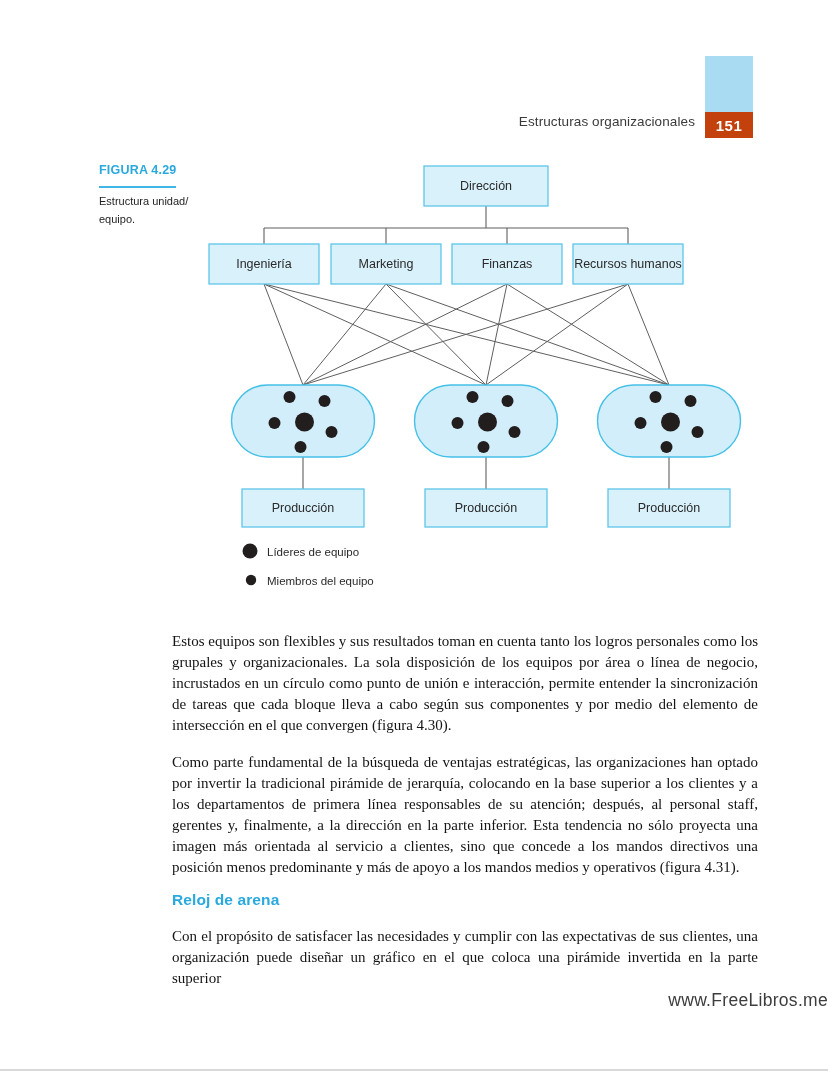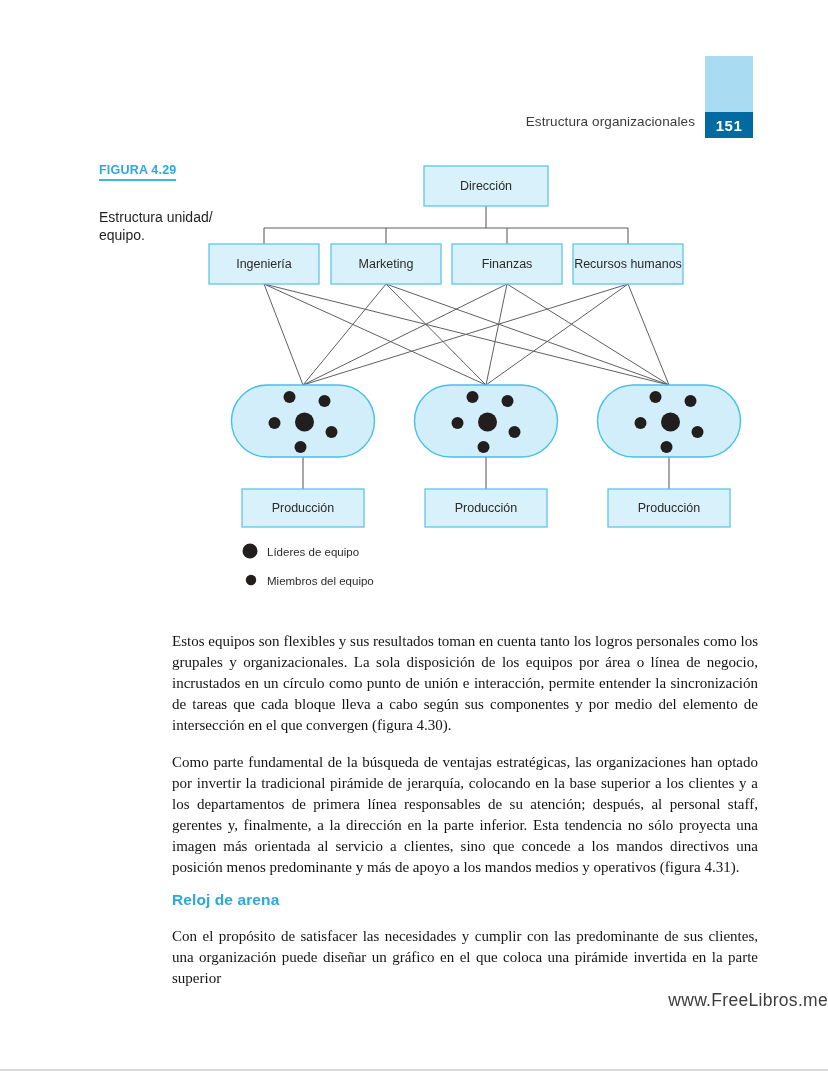--- a/index.html
+++ b/index.html
@@ -15,34 +15,34 @@
   
   .running-title{
     position:absolute;top:114px;right:133px;
     font-size:13.5px;color:#3a3a3a;letter-spacing:.1px;
   }
   .page-tab{
     position:absolute;top:56px;left:705px;width:48px;height:82px;
   }
   .page-tab .tab-light{width:100%;height:56px;background:#a9dcf3;}
   .page-tab .tab-dark{
-    width:100%;height:26px;background:#0369a1;
+    width:100%;height:26px;background:#c2410c;
     display:flex;align-items:center;justify-content:center;
     color:#ffffff;font-size:15px;font-weight:bold;letter-spacing:.5px;
   }
   
   .figure-label{
     position:absolute;top:163px;left:99px;
     font-size:12.5px;font-weight:bold;color:#29a9dd;
-    padding-bottom:2px;border-bottom:2px solid #3fb6e6;
+    padding-bottom:9px;border-bottom:2px solid #3fb6e6;
     letter-spacing:.2px;
   }
   .figure-caption{
-    position:absolute;top:208px;left:99px;
-    font-size:14px;color:#1f1f1f;line-height:18px;
+    position:absolute;top:192px;left:99px;
+    font-size:11px;color:#1f1f1f;line-height:18px;
     white-space:pre-line;
   }
   
   .figure-svg{position:absolute;top:0;left:0;}
   .figure-svg text{
     font-family:"Liberation Sans",sans-serif;
     font-size:12.5px;fill:#2a2a2a;
   }
   .figure-svg .legend-text{font-size:11.5px;}
   
@@ -63,21 +63,21 @@
   .footer-watermark{
     position:absolute;top:990px;left:0;width:828px;
     text-align:right;font-size:17.5px;color:#3d3d3d;letter-spacing:.3px;
   }
 </style>
 </head>
 <body>
 
 <div class="page">
 
-  <div class="running-title">Estructura organizacionales</div>
+  <div class="running-title">Estructuras organizacionales</div>
   <div class="page-tab">
     <div class="tab-light"></div>
     <div class="tab-dark">151</div>
   </div>
 
   <div class="figure-label">FIGURA 4.29</div>
   <div class="figure-caption">Estructura unidad/
 equipo.</div>
 
   <svg class="figure-svg" width="828" height="610" viewBox="0 0 828 610">
@@ -186,18 +186,18 @@
       <text x="267" y="555.5" class="legend-text">Líderes de equipo</text>
       <circle cx="251" cy="580" r="5.2" fill="#221e1e"></circle>
       <text x="267" y="584.5" class="legend-text">Miembros del equipo</text>
     </g>
   </svg>
 
   <div class="body-text">
     <p>Estos equipos son flexibles y sus resultados toman en cuenta tanto los logros personales como los grupales y organizacionales. La sola disposición de los equipos por área o línea de negocio, incrustados en un círculo como punto de unión e interacción, permite entender la sincronización de tareas que cada bloque lleva a cabo según sus componentes y por medio del elemento de intersección en el que convergen (figura 4.30).</p>
     <p>Como parte fundamental de la búsqueda de ventajas estratégicas, las organizaciones han optado por invertir la tradicional pirámide de jerarquía, colocando en la base superior a los clientes y a los departamentos de primera línea responsables de su atención; después, al personal staff, gerentes y, finalmente, a la dirección en la parte inferior. Esta tendencia no sólo proyecta una imagen más orientada al servicio a clientes, sino que concede a los mandos directivos una posición menos predominante y más de apoyo a los mandos medios y operativos (figura 4.31).</p>
     <h2>Reloj de arena</h2>
-    <p>Con el propósito de satisfacer las necesidades y cumplir con las predominante de sus clientes, una organización puede diseñar un gráfico en el que coloca una pirámide invertida en la parte superior</p>
+    <p>Con el propósito de satisfacer las necesidades y cumplir con las expectativas de sus clientes, una organización puede diseñar un gráfico en el que coloca una pirámide invertida en la parte superior</p>
   </div>
 
   <div class="footer-watermark">www.FreeLibros.me</div>
 
 </div>
 
 </body></html>

